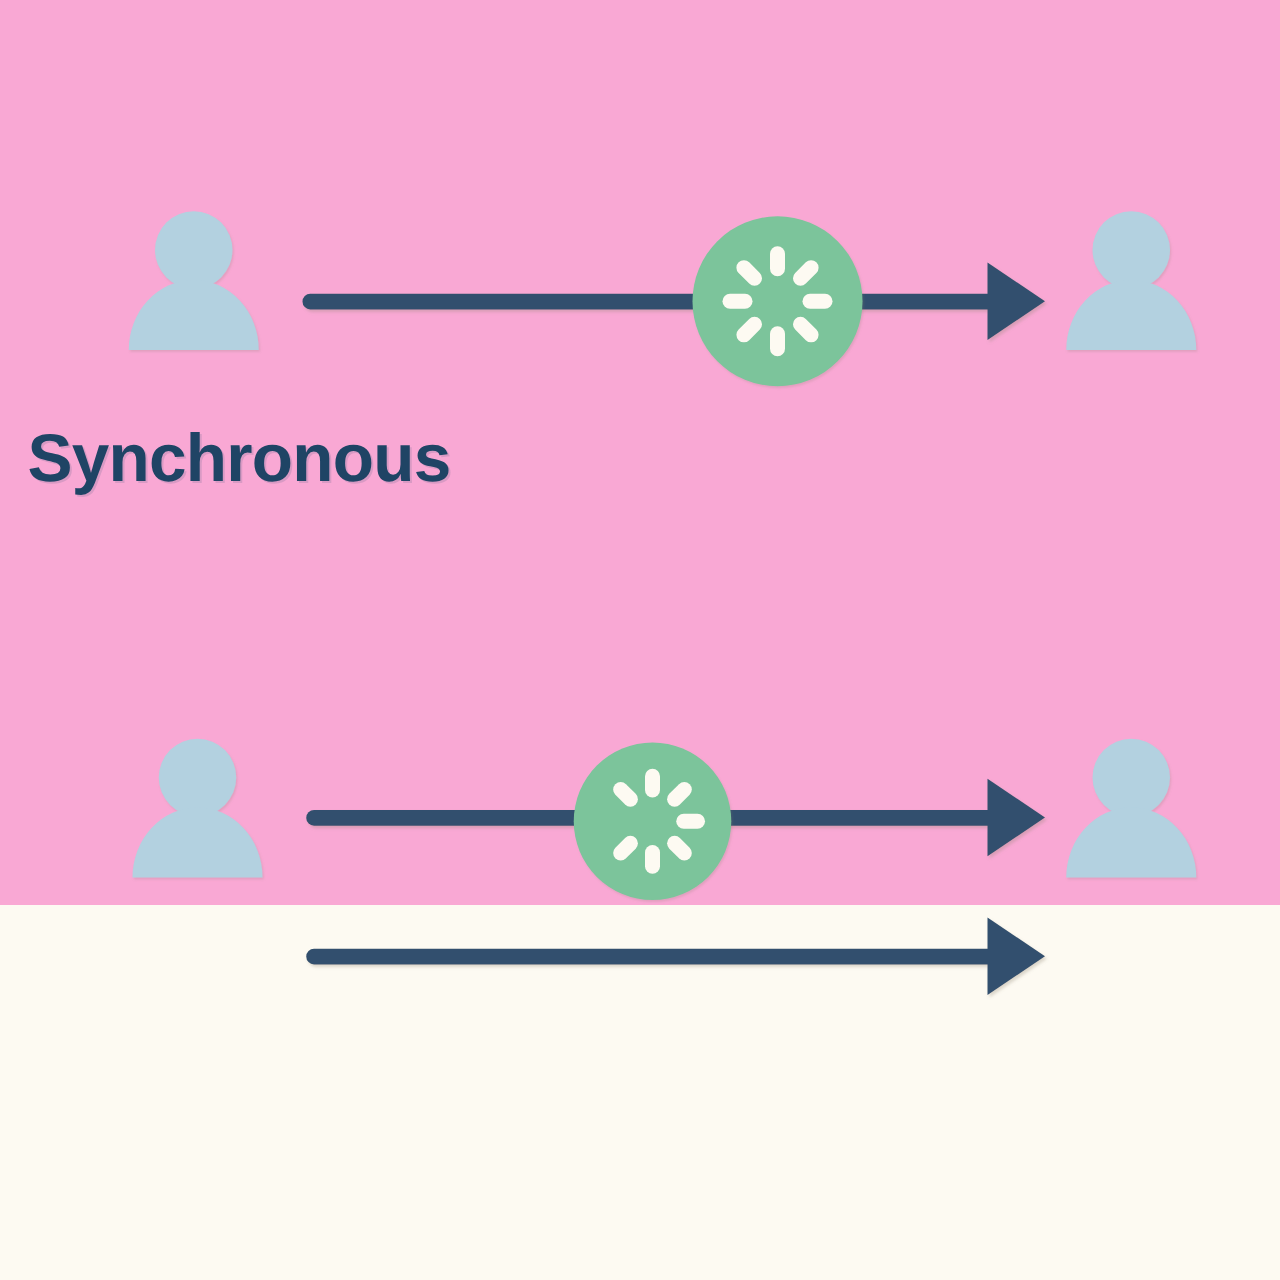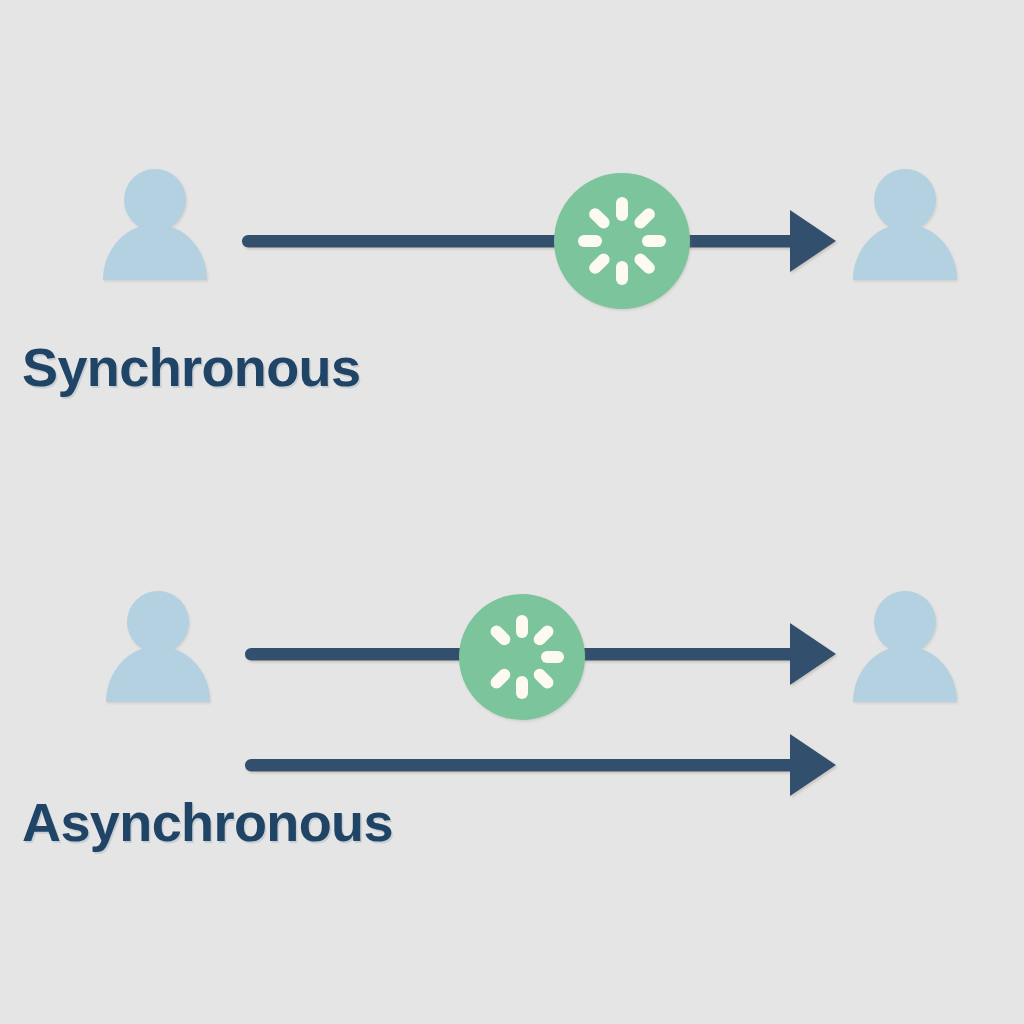--- a/index.html
+++ b/index.html
@@ -9,22 +9,22 @@
   body {
     width: 1024px;
     height: 1024px;
     background: #fdfaf2;
     font-family: "Liberation Sans", sans-serif;
     overflow: hidden;
   }
   #canvas {
     position: relative;
     width: 1024px;
-    height: 1024px;
-    background: #e5e5e5;
+    height: 724px;
+    background: #f9a8d4;
   }
   #diagram-svg {
     position: absolute;
     top: 0;
     left: 0;
     width: 1024px;
     height: 1024px;
     display: block;
   }
   .section-label {
@@ -129,15 +129,14 @@
       </g>
 
       <g transform="translate(905,660)" fill="#b3d1e0" filter="url(#softshadow2)">
         <use href="#person-glyph"></use>
       </g>
     </g>
   </svg>
 
   <div class="section-label" id="label-sync">Synchronous</div>
 
-  <div class="section-label" id="label-async">Asynchronous</div>
 
 </div>
 
 </body></html>

